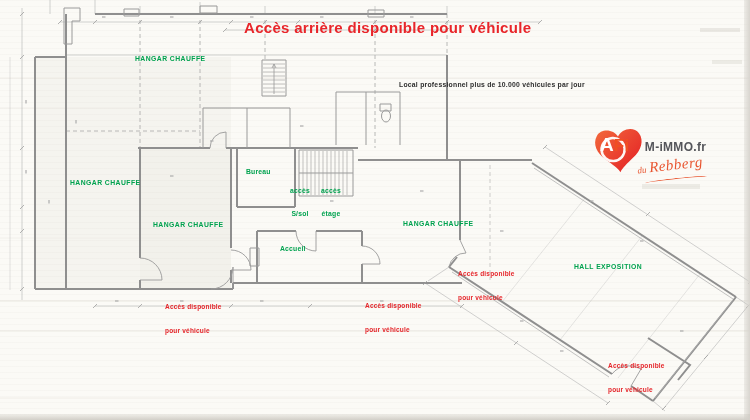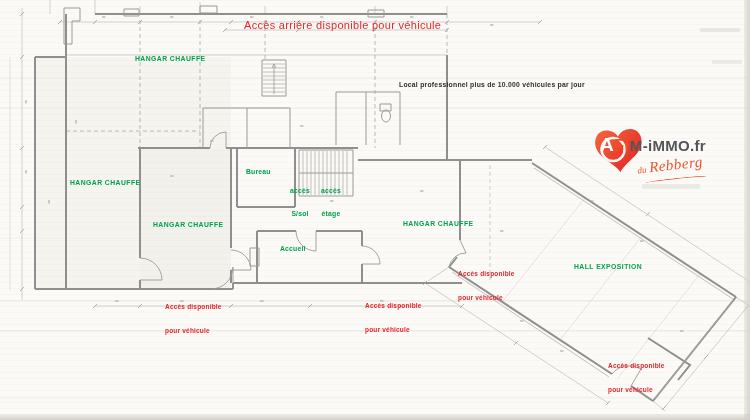--- a/index.html
+++ b/index.html
@@ -13,29 +13,29 @@
     background:repeating-linear-gradient(180deg,
       rgba(120,110,90,0.030) 0 1px, transparent 1px 6px);
   }
   .plan-svg{position:absolute;left:0;top:0;z-index:1;}
   .lbl{position:absolute;z-index:10;white-space:pre;}
   .lbl-green{color:#00a24f;font-size:6.8px;font-weight:bold;letter-spacing:.45px;line-height:7.5px;}
   .lbl-green.mixed{letter-spacing:.2px;}
   .lbl-red{color:#e5252a;font-size:6.5px;font-weight:bold;letter-spacing:.2px;line-height:8px;}
   .lbl-red span{display:block;}
   .lbl-green span{display:block;text-align:center;}
-  .title-red{position:absolute;z-index:10;color:#e8252a;font-size:11px;font-weight:normal;letter-spacing:.3px;}
+  .title-red{position:absolute;z-index:10;color:#e8252a;font-size:15px;font-weight:bold;letter-spacing:.3px;}
   .note-black{position:absolute;z-index:10;color:#2e2e2e;font-size:6.8px;font-weight:600;letter-spacing:.25px;}
   
   .logo{position:absolute;left:593px;top:122px;width:146px;height:72px;z-index:11;}
   .logo .heart{position:absolute;left:0;top:4px;transform:rotate(-4deg);}
   .logo .brand{position:absolute;left:7px;top:12px;display:flex;align-items:baseline;}
   .logo .b-a{color:#ffffff;font-size:19px;font-weight:bold;}
   .logo .b-fi{color:#f04e23;font-size:17px;font-weight:bold;letter-spacing:.5px;text-align:right;}
-  .logo .b-rest{color:#54555a;font-size:15px;font-weight:bold;letter-spacing:.3px;}
+  .logo .b-rest{color:#54555a;font-size:12px;font-weight:bold;letter-spacing:.3px;margin-left:15px;}
   .logo .tagline{position:absolute;left:44px;top:34px;transform:rotate(-6deg);
     font-family:"Liberation Serif",serif;font-style:italic;color:#e85530;}
   .logo .t-du{font-size:9px;margin-right:3px;}
   .logo .t-name{font-size:15px;letter-spacing:.5px;}
   .logo .flourish{position:absolute;left:52px;top:56px;width:62px;height:3px;
     border-top:1.2px solid #e85530;border-radius:50%;transform:rotate(-6deg);}
   
   .edge-right{position:absolute;right:0;top:0;width:6px;height:420px;z-index:6;
     background:linear-gradient(90deg,rgba(160,155,145,.15),#d8d5cf);}
   .edge-bottom{position:absolute;left:0;bottom:0;width:750px;height:6px;z-index:6;

